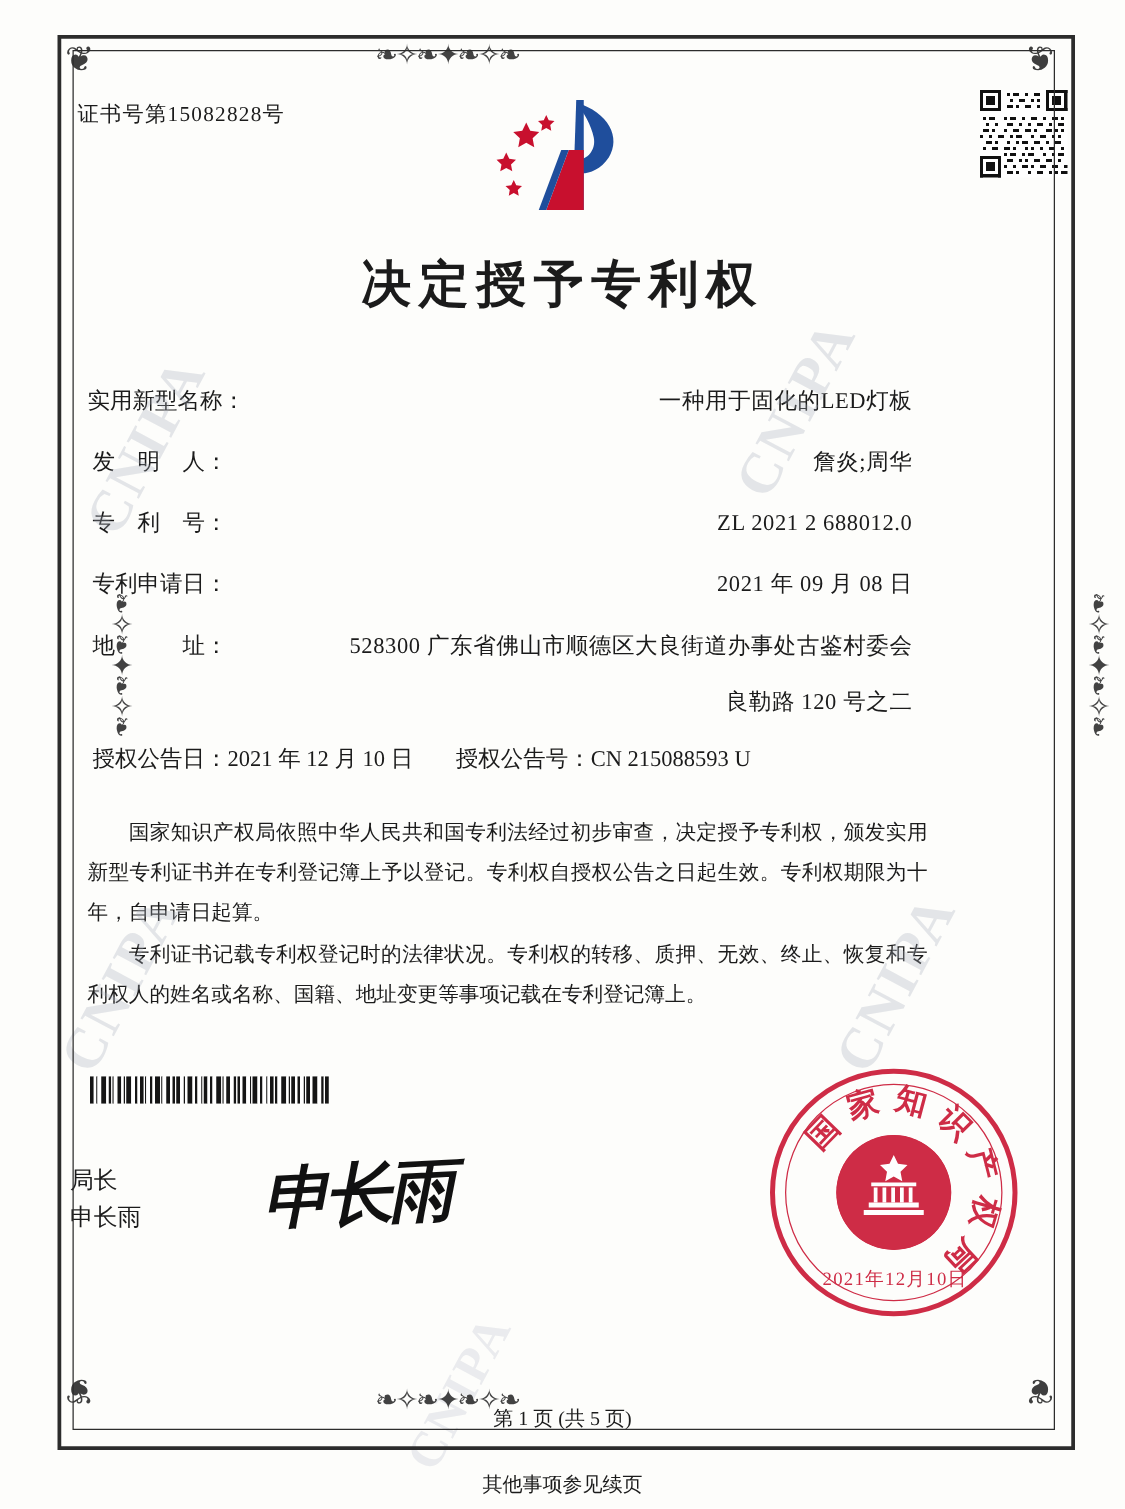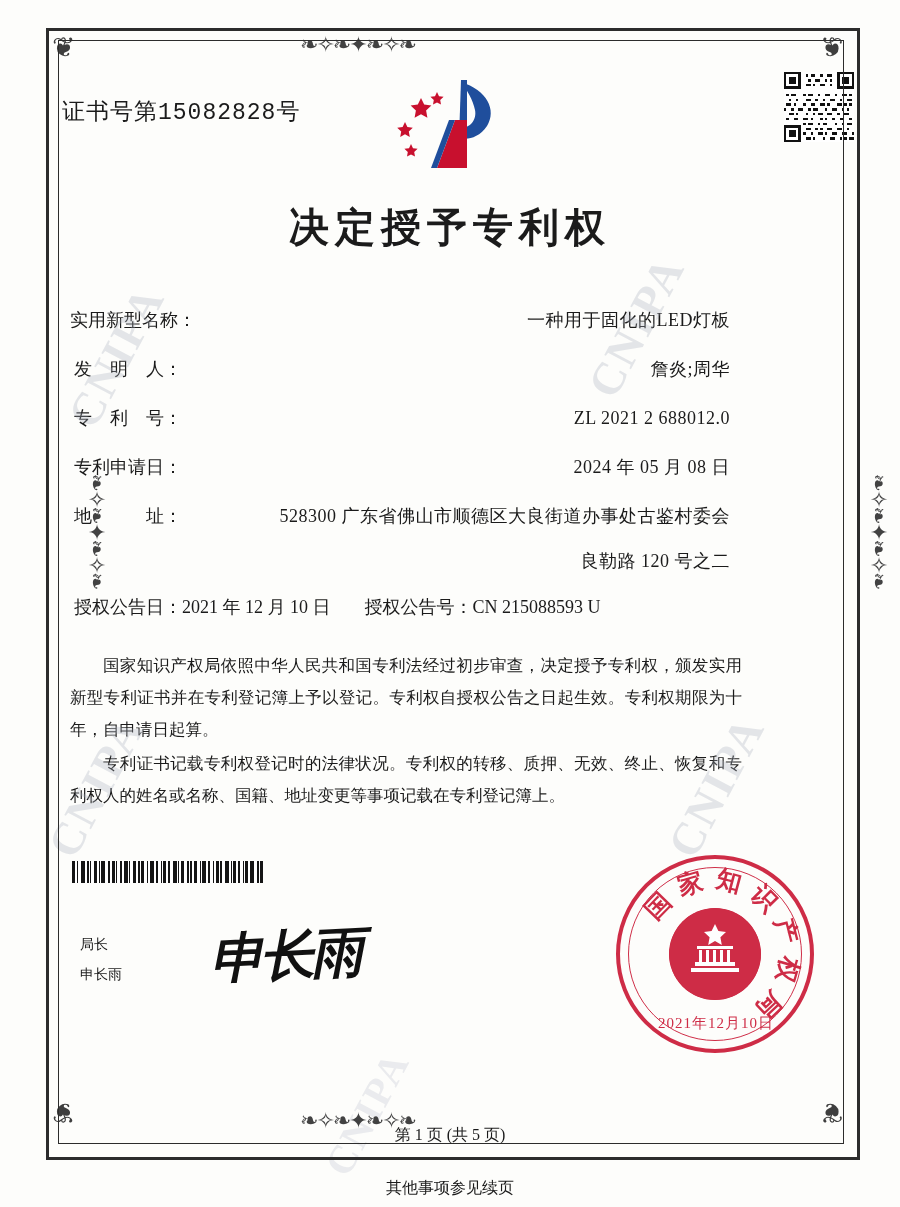--- a/index.html
+++ b/index.html
@@ -86,24 +86,23 @@
     opacity: .92;
   }
   .c-tl { left: 52px;  top: 34px; }
   .c-tr { left: 820px; top: 34px; transform: scaleX(-1); }
   .c-bl { left: 52px;  top: 1098px; transform: scaleY(-1); }
   .c-br { left: 820px; top: 1098px; transform: scale(-1,-1); }
 
   
   .cert-no {
     position: absolute;
-    left: 62px; top: 96px;
-    font-size: 23px;
+    left: 62px; top: 80px;
+    font-size: 17px;
     letter-spacing: 1px;
-    font-family: Liberation Mono, monospace;
   }
 
   .qr {
     position: absolute;
     right: 46px; top: 72px;
     width: 70px; height: 70px;
   }
 
   .logo {
     position: absolute;
@@ -179,22 +178,22 @@
     width: 235px; height: 22px;
     display: flex;
     align-items: stretch;
     overflow: hidden;
   }
   .barcode i { display: block; height: 100%; background: #151515; }
 
   
   .sig-label {
     position: absolute;
-    left: 80px; top: 930px;
-    font-size: 14px;
+    left: 56px; top: 930px;
+    font-size: 19px;
     line-height: 30px;
   }
   .sig-script {
     position: absolute;
     left: 210px; top: 920px;
     font-size: 54px;
     font-family: "DejaVu Serif", serif;
     font-style: italic;
     font-weight: 700;
     color: #111;
@@ -421,21 +420,21 @@
     <div class="row">
       <div class="lbl">发　明　人：</div>
       <div class="val">詹炎;周华</div>
     </div>
     <div class="row">
       <div class="lbl">专　利　号：</div>
       <div class="val">ZL 2021 2 688012.0</div>
     </div>
     <div class="row">
       <div class="lbl">专利申请日：</div>
-      <div class="val">2024 年 05 月 08 日</div>
+      <div class="val">2021 年 09 月 08 日</div>
     </div>
     <div class="row tight">
       <div class="lbl">地　　　址：</div>
       <div class="val">528300 广东省佛山市顺德区大良街道办事处古鉴村委会</div>
     </div>
     <div class="cont-line">良勒路 120 号之二</div>
 
     <div class="row two-col">
       <div class="lbl">授权公告日：</div>
       <div>2021 年 12 月 10 日</div>

